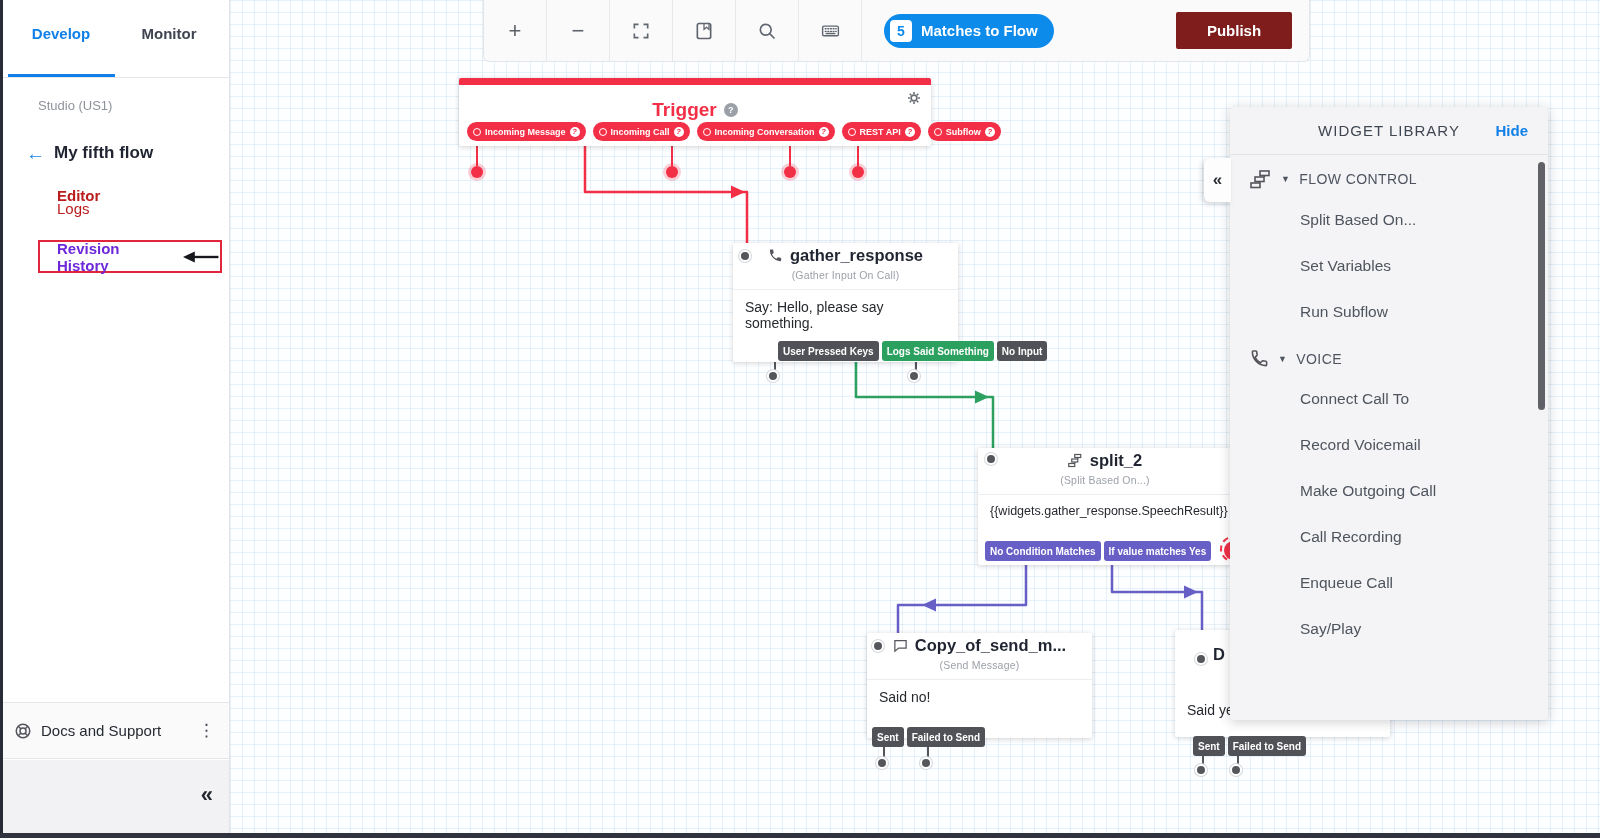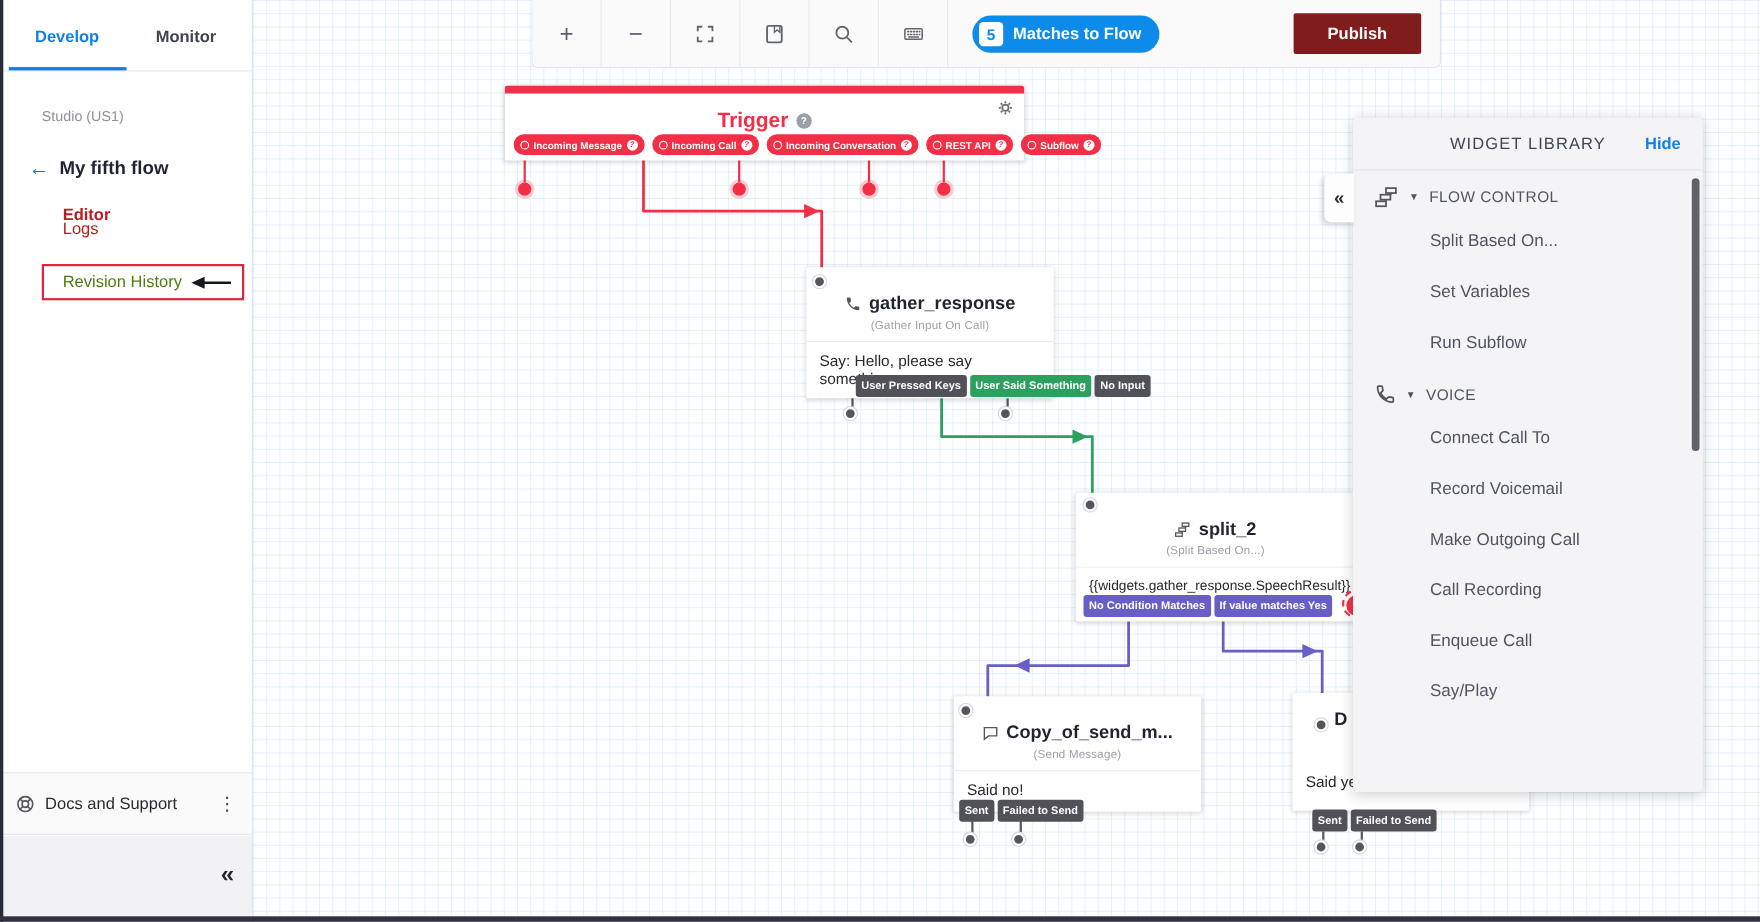--- a/index.html
+++ b/index.html
@@ -10,52 +10,52 @@
     background-color:#FDFEFF;
     background-image:
       linear-gradient(to right, rgba(96,160,215,0.14) 1px, transparent 1px),
       linear-gradient(to bottom, rgba(96,160,215,0.14) 1px, transparent 1px);
     background-size:12px 12px; }
   #connector-svg { position:absolute; left:0; top:0; width:1600px; height:838px; pointer-events:none; z-index:2; }
 
   
   #sidebar { position:absolute; left:0; top:0; width:230px; height:838px; background:#fff; border-right:1px solid #E2E4E8; z-index:9; }
   #left-edge { position:absolute; left:0; top:0; width:3px; height:838px; background:#272C37; z-index:11;}
-  .tabs { position:absolute; left:0; top:0; width:100%; height:65px; border-bottom:1px solid #E4E6EA; }
+  .tabs { position:absolute; left:0; top:0; width:100%; height:78px; border-bottom:1px solid #E4E6EA; }
   .tab { position:absolute; top:0; height:67px; display:flex; align-items:center; justify-content:center; font-size:15px; font-weight:700; cursor:pointer; }
   .tab.develop { left:6px; width:110px; color:#1080E8; }
   .tab.monitor { left:116px; width:106px; color:#3F4450; font-weight:600; }
   .tab-underline { position:absolute; left:8px; bottom:0; width:107px; height:3px; background:#1080E8; }
   .context { position:absolute; left:38px; top:98px; font-size:13px; color:#8D929B; }
   .flowrow { position:absolute; left:26px; top:143px; display:flex; align-items:center; gap:9px; }
   .back-arrow { color:#1080E8; font-size:19px; line-height:1; cursor:pointer; }
   .flow-name { font-size:17px; font-weight:700; color:#1F2430; }
   .nav-item { position:absolute; left:57px; font-size:15px; color:#b91c1c; cursor:pointer; }
   .nav-editor { top:187px; font-weight:700; }
   .nav-logs { top:200px; }
   .revision-box { position:absolute; left:38px; top:240px; width:184px; height:33px; border:2px solid #E0263C; display:flex; align-items:center; }
-  .revision-box .nav-text { margin-left:17px; font-size:15px; color:#4d7c0f; cursor:pointer; }
+  .revision-box .nav-text { margin-left:17px; font-size:15px; color:#6d28d9; cursor:pointer;font-weight:bold; }
   .docs-row { position:absolute; left:0; top:702px; width:100%; height:57px; background:#FAFAFB; border-top:1px solid #E4E6EA; border-bottom:1px solid #E4E6EA; display:flex; align-items:center; padding:0 14px; gap:9px; cursor:pointer; }
   .docs-row .label { font-size:15px; color:#262A31; }
   .kebab { margin-left:auto; font-size:17px; color:#3F4450; cursor:pointer; }
   .collapse-row { position:absolute; left:0; top:760px; width:100%; height:73px; background:#F2F2F4; }
   .collapse-chevrons { position:absolute; right:16px; top:22px; font-size:22px; font-weight:700; color:#23262D; cursor:pointer; }
   #bottom-edge { position:absolute; left:0; bottom:0; width:1600px; height:5px; background:#30333D; z-index:20; }
 
   
   #toolbar { position:absolute; left:483px; top:0; width:827px; height:62px; background:#FAFAFB; border:1px solid #E3E5E9; border-top:none; border-radius:0 0 6px 6px; display:flex; align-items:center; z-index:8; }
   .tb-btn { width:63px; height:100%; display:flex; align-items:center; justify-content:center; border-right:1px solid #E7E9ED; cursor:pointer; color:#5C6269; font-size:22px; }
   .changes-pill { margin-left:22px; height:34px; border-radius:17px; background:#0D8BEB; display:flex; align-items:center; gap:9px; padding:0 16px 0 6px; cursor:pointer; }
   .changes-badge { width:22px; height:22px; background:#fff; color:#0D8BEB; border-radius:4px; font-size:14px; font-weight:700; display:flex; align-items:center; justify-content:center; }
   .changes-label { color:#fff; font-size:15px; font-weight:600; }
   .publish-btn { margin-left:auto; margin-right:17px; width:116px; height:37px; background:#7f1d1d; color:#fff; font-size:15px; font-weight:600; display:flex; align-items:center; justify-content:center; border-radius:2px; cursor:pointer; }
 
   
   .widget { position:absolute; background:#fff; border-radius:2px; box-shadow:0 1px 5px rgba(40,50,60,0.22); z-index:3; }
-  .w-title { display:flex; align-items:center; justify-content:center; gap:7px; margin-top:24px; font-size:16.5px; font-weight:700; color:#1F2430; }
+  .w-title { display:flex; align-items:center; justify-content:center; gap:7px; margin-top:3px; font-size:16.5px; font-weight:700; color:#1F2430; }
   .w-sub { text-align:center; margin-top:4px; font-size:10.5px; color:#9CA1A8; letter-spacing:0.2px; }
   .w-div { border-top:1px solid #ECEDEF; margin-top:8px; }
   .w-body { padding:9px 12px 0; font-size:14px; color:#26292E; }
   .tagrow { position:absolute; display:flex; gap:3px; z-index:4; }
   .tag { height:20px; padding:0 5px; display:inline-flex; align-items:center; font-size:10px; font-weight:700; color:#fff; border-radius:3px; white-space:nowrap; }
   .tag.gray { background:#515158; } .tag.green { background:#2BA05F; } .tag.purple { background:#675FC6; }
   .new-wrap { border:2px dashed #F22F46; border-radius:16px; padding:2px; margin-left:6px; margin-top:-5px; }
   .new-pill { background:#F22F46; color:#fff; font-size:10px; font-weight:700; border-radius:12px; padding:4px 14px; }
 
   
@@ -159,21 +159,21 @@
     <svg class="ic" width="15" height="15" viewBox="0 0 24 24">
         <path fill="#55565C" d="M6.62 10.79a15.05 15.05 0 0 0 6.59 6.59l2.2-2.2a1 1 0 0 1 1.02-.24c1.12.37 2.33.57 3.57.57a1 1 0 0 1 1 1V20a1 1 0 0 1-1 1C10.85 21 3 13.15 3 3.5a1 1 0 0 1 1-1h3.5a1 1 0 0 1 1 1c0 1.24.2 2.45.57 3.57a1 1 0 0 1-.25 1.02l-2.2 2.2z"></path>
       </svg>
     <span>gather_response</span>
   </div>
   <div class="w-sub">(Gather Input On Call)</div>
   <div class="w-div"></div>
   <div class="w-body">Say: Hello, please say something.</div>
   <div class="tagrow" style="left:5px; bottom:1px;margin-left:40px;">
     <span class="tag gray">User Pressed Keys</span>
-    <span class="tag green">User Said Something</span>
+    <span class="tag green">Logs Said Something</span>
     <span class="tag gray">No Input</span>
   </div>
 </div>
 
 <div class="widget" style="left:978px; top:448px; width:254px; height:117px;">
   <div class="w-title">
     <svg class="ic" width="15" height="15" viewBox="0 0 20 20">
         <g fill="none" stroke="#55565C" stroke-width="1.6">
           <rect x="9" y="2" width="8" height="4"></rect>
           <rect x="5" y="8" width="8" height="4"></rect>

